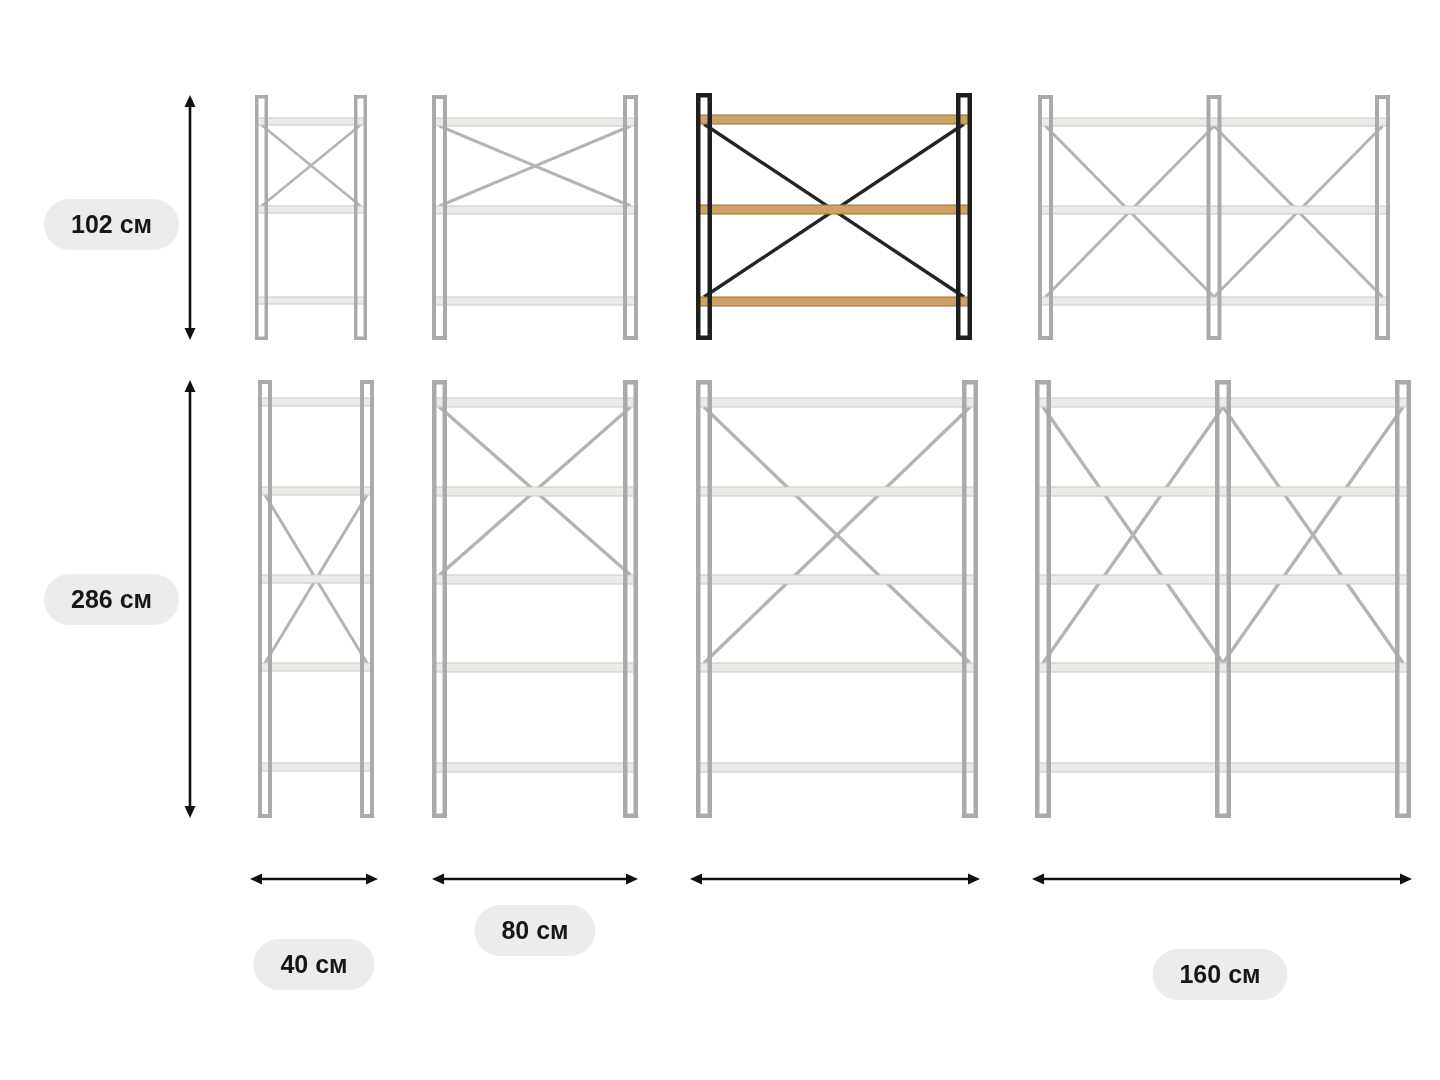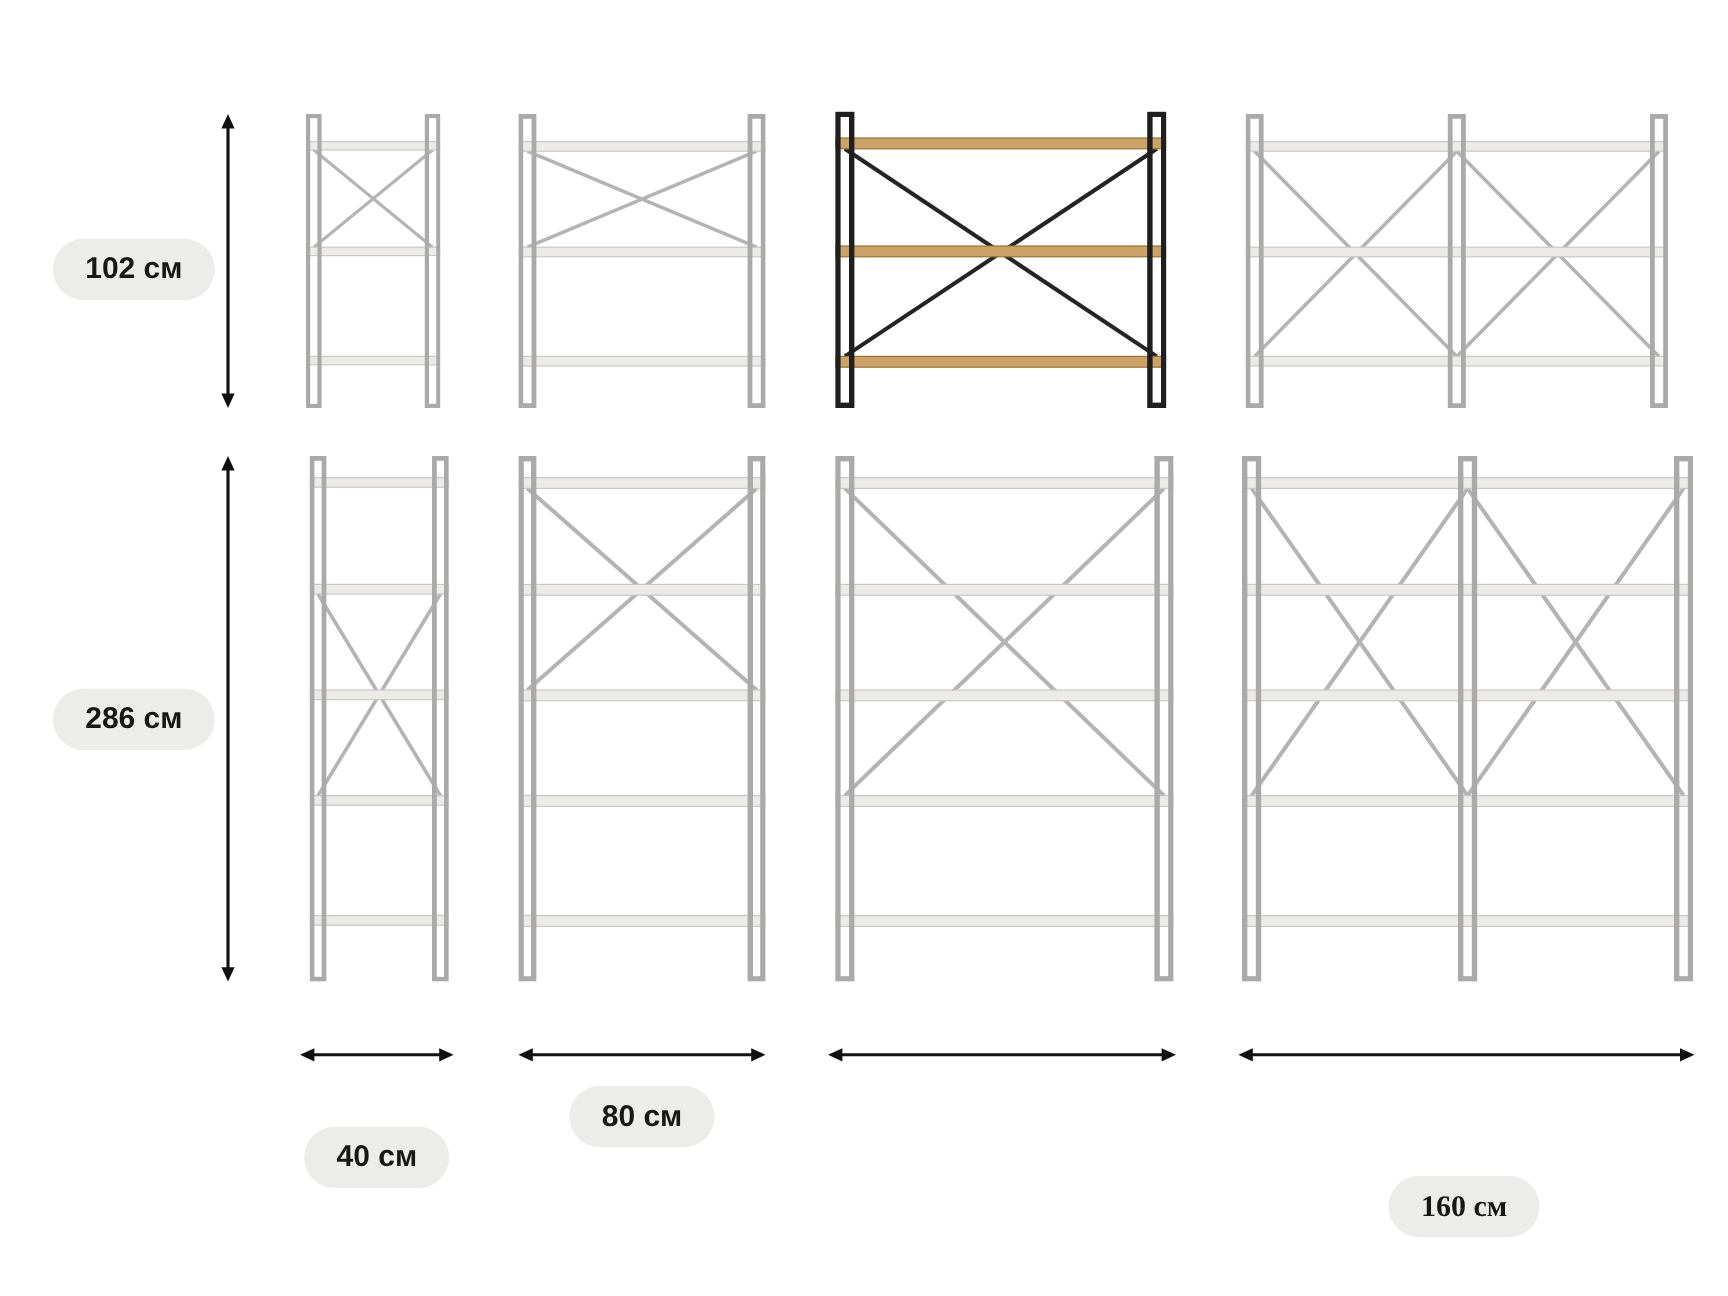--- a/index.html
+++ b/index.html
@@ -30,21 +30,21 @@
     white-space: nowrap;
   }
   .pill.centered { transform: translateX(-50%); margin-top: 41px; }
   .arrow, .unit { position: absolute; display: block; }
 
   #pill-h102 { left: 44px;  top: 199px; }
   #pill-h182 { left: 44px;  top: 574px; }
   #pill-w40  { left: 314px; top: 898px; }
   #pill-w80  { left: 535px; top: 864px; }
   #pill-w120 { left: 835px; top: 898px; }
-  #pill-w160 { left: 1220px;top: 939px; font-family: Liberation Serif, serif; }
+  #pill-w160 { left: 1220px;top: 908px; }
 
   #arrow-h102 { left: 181px; top: 95px; }
   #arrow-h182 { left: 181px; top: 380px; }
   #arrow-w40  { left: 250px; top: 870px; }
   #arrow-w80  { left: 432px; top: 870px; }
   #arrow-w120 { left: 690px; top: 870px; }
   #arrow-w160 { left: 1032px;top: 870px; }
 
   #unit-0 { left: 255px;  top: 95px; }
   #unit-1 { left: 432px;  top: 95px; }

